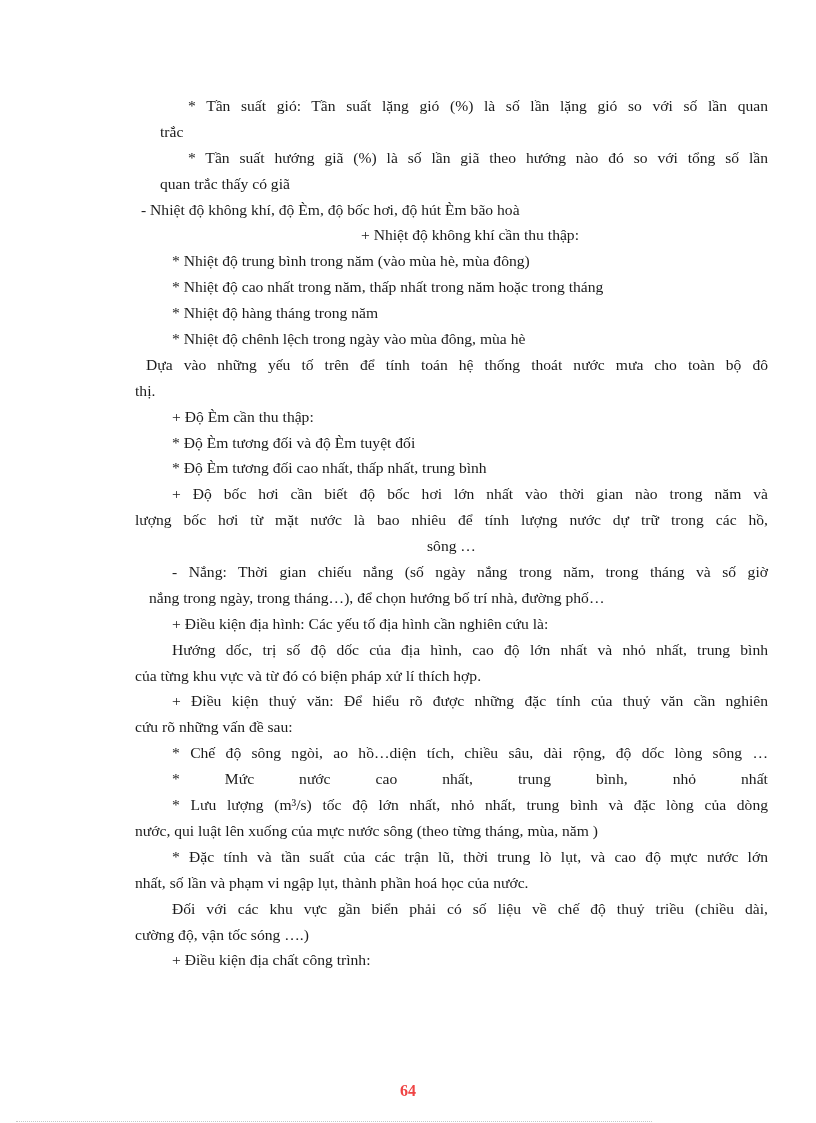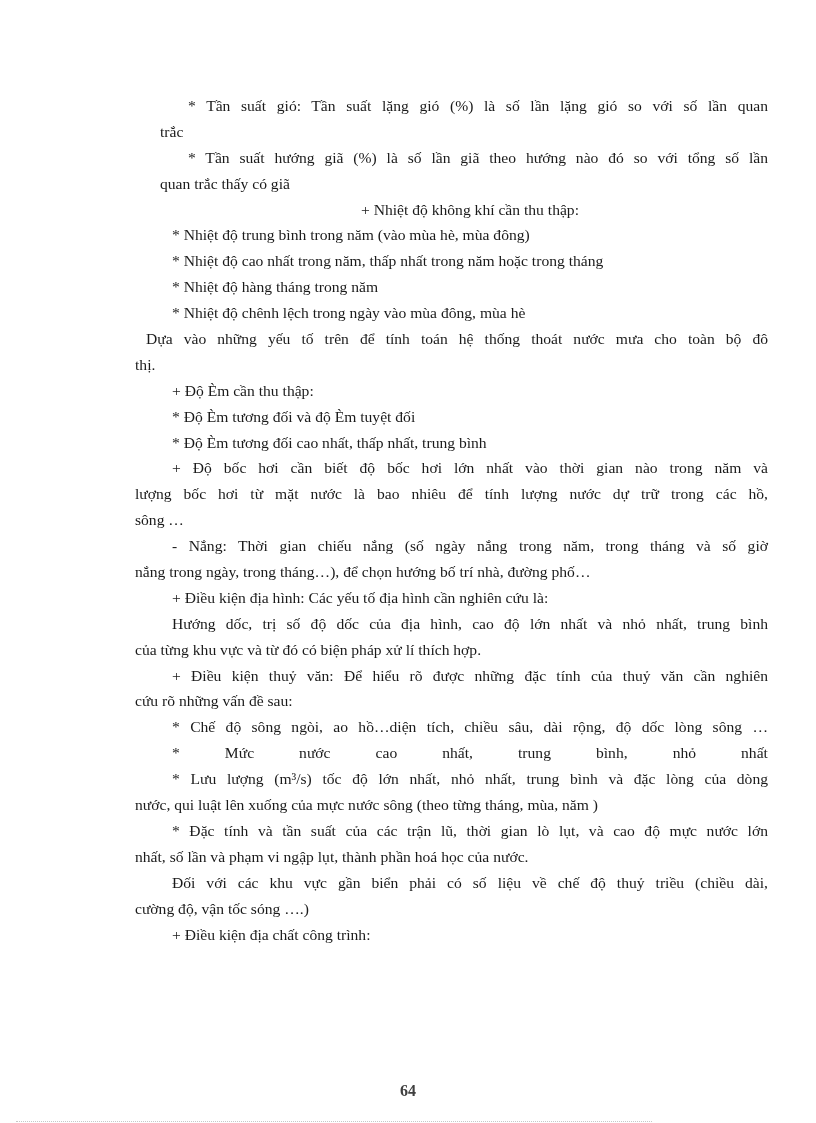--- a/index.html
+++ b/index.html
@@ -44,74 +44,75 @@
     }
     .page-number {
       position: absolute;
       left: 0;
       width: 816px;
       top: 1082px;
       text-align: center;
       font-family: "Liberation Serif", serif;
       font-weight: bold;
       font-size: 16px;
-      color: #404040;
+      color: #ef4444;
     }
     .page-footer-rule {
       position: absolute;
       left: 16px;
       right: 16px;
       top: 1121px;
       border-top: 1px dotted #c8c8c8;
     }
   </style>
 </head>
 <body>
 
 <div class="page">
   <div class="content" id="content">
       <div class="line justify" style="padding-left: 53px;">* Tần  suất gió: Tần  suất lặng gió (%) là số lần lặng gió so với số lần quan</div>
       <div class="line" style="padding-left: 25px;">trắc</div>
       <div class="line justify" style="padding-left: 53px;">* Tần  suất hướng giã (%) là số lần giã theo hướng nào đó so với tổng số lần</div>
       <div class="line" style="padding-left: 25px;">quan trắc thấy có giã</div>
+      <div class="line" style="padding-left: 6px;">- Nhiệt độ không khí, độ Èm, độ bốc hơi, độ hút Èm bão hoà</div>
       <div class="line" style="padding-left: 37px; text-align: center;">+ Nhiệt độ không khí cần thu thập:</div>
       <div class="line" style="padding-left: 37px;">* Nhiệt độ trung bình trong năm (vào mùa hè, mùa đông)</div>
       <div class="line" style="padding-left: 37px;">* Nhiệt độ cao nhất trong năm, thấp nhất trong năm hoặc trong tháng</div>
       <div class="line" style="padding-left: 37px;">* Nhiệt độ hàng tháng trong năm</div>
       <div class="line" style="padding-left: 37px;">* Nhiệt độ chênh lệch trong ngày vào mùa đông, mùa hè</div>
       <div class="line justify" style="padding-left: 11px;">Dựa vào  những  yếu tố trên để tính toán hệ thống thoát nước mưa cho toàn bộ đô</div>
       <div class="line" style="padding-left: 0px;">thị.</div>
       <div class="line" style="padding-left: 37px;">+ Độ Èm cần thu thập:</div>
       <div class="line" style="padding-left: 37px;">* Độ Èm tương đối và độ Èm tuyệt đối</div>
       <div class="line" style="padding-left: 37px;">* Độ Èm tương đối cao nhất, thấp nhất, trung bình</div>
       <div class="line justify" style="padding-left: 37px;">+ Độ bốc hơi cần biết độ bốc hơi lớn nhất vào thời gian nào trong năm và</div>
       <div class="line justify" style="padding-left: 0px;">lượng bốc hơi từ mặt nước là bao nhiêu để tính lượng nước dự trữ trong các hồ,</div>
-      <div class="line" style="padding-left: 0px;">sông …</div>
+      <div class="line" style="padding-left: 0px; text-align: center;">sông …</div>
       <div class="line justify" style="padding-left: 37px;">- Nắng: Thời gian chiếu nắng (số ngày nắng trong năm, trong tháng và số giờ</div>
-      <div class="line" style="padding-left: 0px;">nắng trong ngày,  trong tháng…), để chọn hướng bố trí nhà, đường phố…</div>
+      <div class="line" style="padding-left: 0px; margin-left: 14px;">nắng trong ngày,  trong tháng…), để chọn hướng bố trí nhà, đường phố…</div>
       <div class="line" style="padding-left: 37px;">+ Điều kiện địa hình: Các yếu tố địa hình cần nghiên cứu là:</div>
       <div class="line justify" style="padding-left: 37px;">Hướng dốc, trị số độ dốc của địa hình, cao độ lớn nhất và nhỏ nhất, trung bình</div>
       <div class="line" style="padding-left: 0px;">của từng khu vực và từ đó có biện pháp  xử lí thích hợp.</div>
       <div class="line justify" style="padding-left: 37px;">+ Điều kiện thuỷ văn: Để hiểu rõ được những đặc tính của thuỷ văn cần nghiên</div>
       <div class="line" style="padding-left: 0px;">cứu rõ những vấn đề sau:</div>
       <div class="line justify" style="padding-left: 37px;">* Chế độ sông ngòi, ao hồ…diện tích, chiều sâu, dài rộng, độ dốc lòng sông …</div>
       <div class="line spread" style="padding-left: 37px;">
         <span>*</span>
         <span>Mức</span>
         <span>nước</span>
         <span>cao</span>
         <span>nhất,</span>
         <span>trung</span>
         <span>bình,</span>
         <span>nhỏ</span>
         <span>nhất</span>
       </div>
       <div class="line justify" style="padding-left: 37px;">* Lưu lượng (m³/s) tốc độ lớn nhất, nhỏ nhất, trung bình và đặc lòng của dòng</div>
       <div class="line" style="padding-left: 0px;">nước, qui luật lên xuống của mực nước sông (theo từng tháng,  mùa, năm )</div>
-      <div class="line justify" style="padding-left: 37px;">* Đặc tính và tần suất của các trận lũ, thời gian lò lụt, và cao độ mực nước lớn</div>
+      <div class="line justify" style="padding-left: 37px;">* Đặc tính và tần suất của các trận lũ, thời trung lò lụt, và cao độ mực nước lớn</div>
       <div class="line" style="padding-left: 0px;">nhất, số lần và phạm vi ngập lụt, thành phần hoá học của nước.</div>
       <div class="line justify" style="padding-left: 37px;">Đối với các khu vực gần biển phải có số liệu về chế độ thuỷ triều (chiều dài,</div>
       <div class="line" style="padding-left: 0px;">cường độ, vận tốc sóng ….)</div>
       <div class="line" style="padding-left: 37px;">+ Điều kiện địa chất công trình:</div>
     </div>
   <div class="page-number">64</div>
   <div class="page-footer-rule"></div>
 </div>
 
 </body></html>

